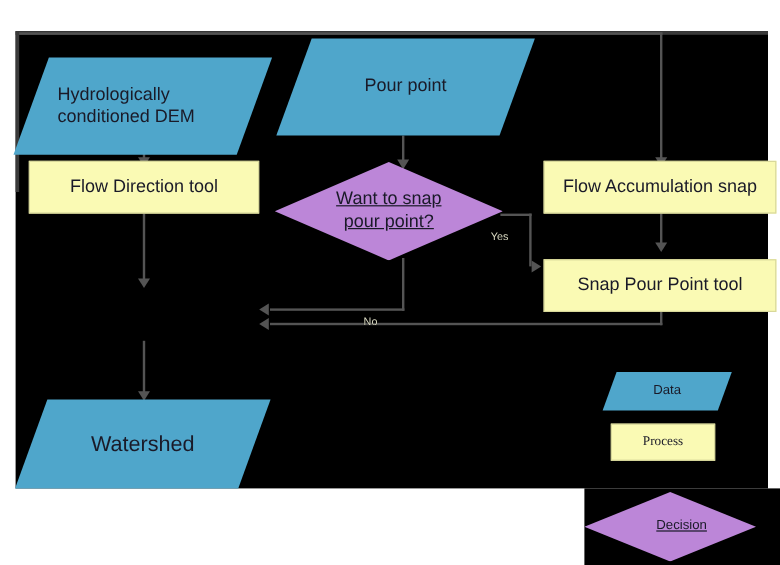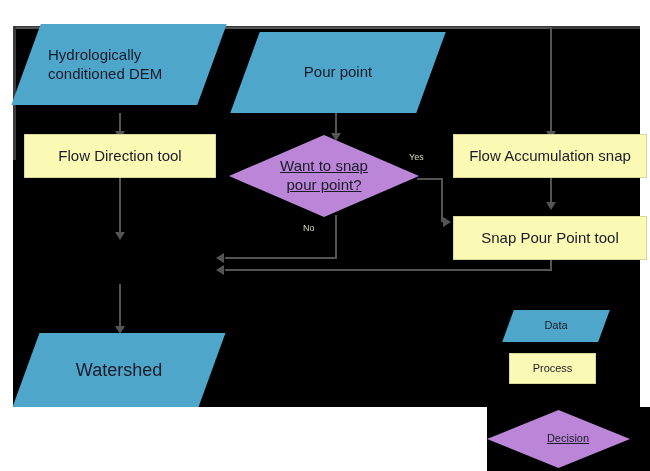--- a/index.html
+++ b/index.html
@@ -126,20 +126,21 @@
   }
 
   
   .edge-label {
     position: absolute;
     font-size: 9px;
     color: #d8d8c0;
     z-index: 5;
     letter-spacing: 0px;
     text-shadow: 0 0 1px #000;
+    margin-top: 40px;
   }
 
   
   .legend-item { position: absolute; }
 </style>
 </head>
 <body>
 
 <div id="canvas">
 
@@ -172,21 +173,21 @@
   <div class="ln lnh" style="left:225px; top:257px; width:112px;"></div>
   <div class="arrow arrow-left" style="left:216px; top:253px;"></div>
 
   <div class="ln lnv" style="left:550px; top:247px; height:24px;"></div>
   <div class="ln lnh" style="left:225px; top:269px; width:327px;"></div>
   <div class="arrow arrow-left" style="left:216px; top:265px;"></div>
 
   <div class="ln lnv" style="left:119px; top:284px; height:44px;"></div>
   <div class="arrow arrow-down" style="left:115px; top:326px;"></div>
 
-  <div class="node data-shape" style="left:26px; top:24px; width:186px; height:81px; font-size:15px;">
+  <div class="node data-shape" style="left:26px; top:48px; width:186px; height:81px; font-size:15px;">
     <span class="skew"></span>
     <span class="node-label" style="text-align:left; width:100%; padding-left:22px;">Hydrologically conditioned DEM</span>
   </div>
 
   <div class="node data-shape" style="left:245px; top:32px; width:186px; height:81px; font-size:15px;">
     <span class="skew"></span>
     <span class="node-label">Pour point</span>
   </div>
 
   <div class="node process" style="left:24px; top:134px; width:192px; height:44px; font-size:15px;">
@@ -213,21 +214,21 @@
   </div>
 
   <div class="edge-label" style="left:409px; top:152px;">Yes</div>
   <div class="edge-label" style="left:303px; top:223px;">No</div>
 
   <div class="node data-shape legend-item" style="left:508px; top:310px; width:96px; height:32px; font-size:11px;">
     <span class="skew"></span>
     <span class="node-label">Data</span>
   </div>
 
-  <div class="node process legend-item" style="left:509px; top:353px; width:87px; height:31px; font-size:11px;">
+  <div class="node process legend-item" style="left:509px; top:353px; width:87px; height:31px; font-size:11px;font-family:Liberation Serif, serif;">
     <span class="node-label">Process</span>
   </div>
 
   <div class="node decision legend-item" style="left:487px; top:410px; width:143px; height:58px; font-size:11px;padding-left:19px;">
     <span class="dia"></span>
     <span class="node-label">Decision</span>
   </div>
 
 </div>
 

